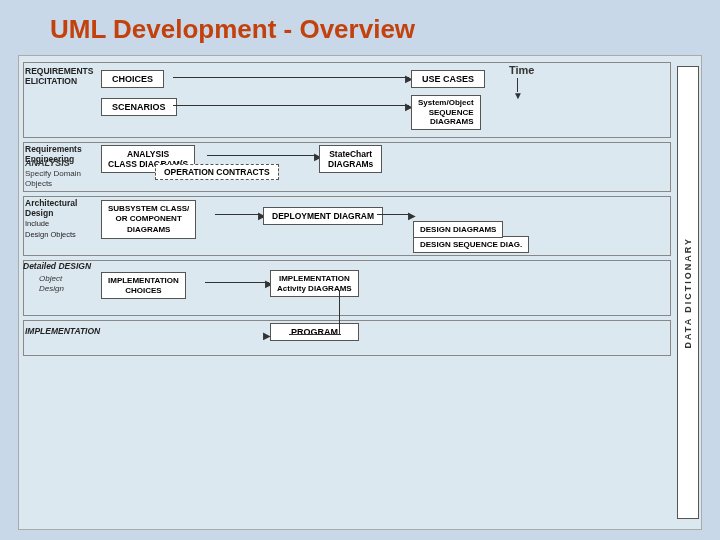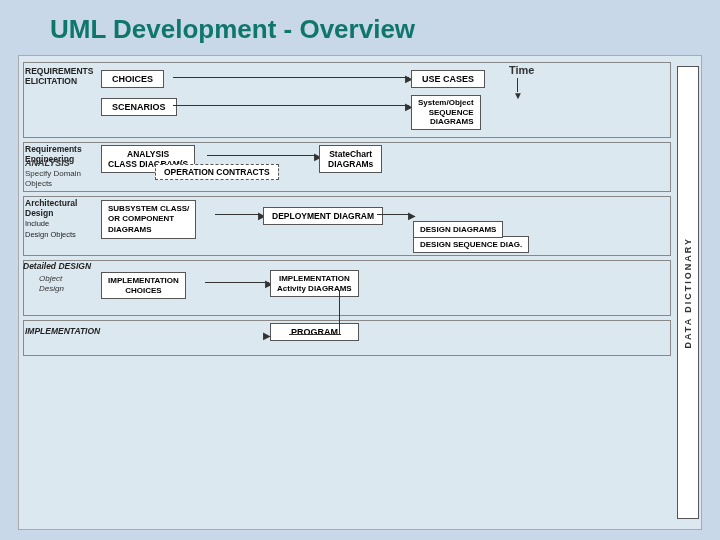--- a/index.html
+++ b/index.html
@@ -12,21 +12,21 @@
     }
     .page {
       width: 720px;
       height: 540px;
       background: #c8d8e8;
       position: relative;
     }
     .title {
       font-size: 26px;
       font-weight: bold;
-      color: #0f766e;
+      color: #c2410c;
       padding: 14px 0 6px 50px;
     }
     .main-area {
       position: absolute;
       top: 55px;
       left: 18px;
       right: 18px;
       bottom: 10px;
       background: #dce8f0;
       border: 1px solid #aaa;
@@ -104,21 +104,21 @@
       </div>
 
       <div style="position:absolute; top:89px; left:300px; background:white; border:1.5px solid #555; padding:3px 8px; font-size:8.5px; font-weight:bold; text-align:center; line-height:1.2;">
         StateChart<br>DIAGRAMs
       </div>
 
       <div style="position:absolute; top:140px; left:4px; right:30px; height:60px; border:1px solid #888;"></div>
 
       <div style="position:absolute; top:142px; left:6px; font-size:8.5px; font-weight:bold; line-height:1.2; color:#222; width:76px;">Architectural<br>Design<br><span style="font-size:7.5px; font-weight:normal;">Include<br>Design Objects</span></div>
 
-      <div style="position:absolute; top:144px; left:82px; background:white; border:1.5px solid #555; padding:3px 6px; font-size:8px; font-weight:bold; text-align:left; line-height:1.3;">
+      <div style="position:absolute; top:144px; left:82px; background:white; border:1.5px solid #555; padding:3px 6px; font-size:8px; font-weight:bold; text-align:center; line-height:1.3;">
         SUBSYSTEM CLASS/<br>OR COMPONENT<br>DIAGRAMS
       </div>
 
       <div style="position:absolute; top:158px; left:196px; height:1px; background:#333; width:46px;"></div>
       <div style="position:absolute; top:154px; left:239px; font-size:10px; color:#333;">▶</div>
 
       <div style="position:absolute; top:151px; left:244px; background:white; border:1.5px solid #555; padding:3px 8px; font-size:8.5px; font-weight:bold;">
         <span>DEPLOYMENT DIAGRAM</span>
       </div>
 

